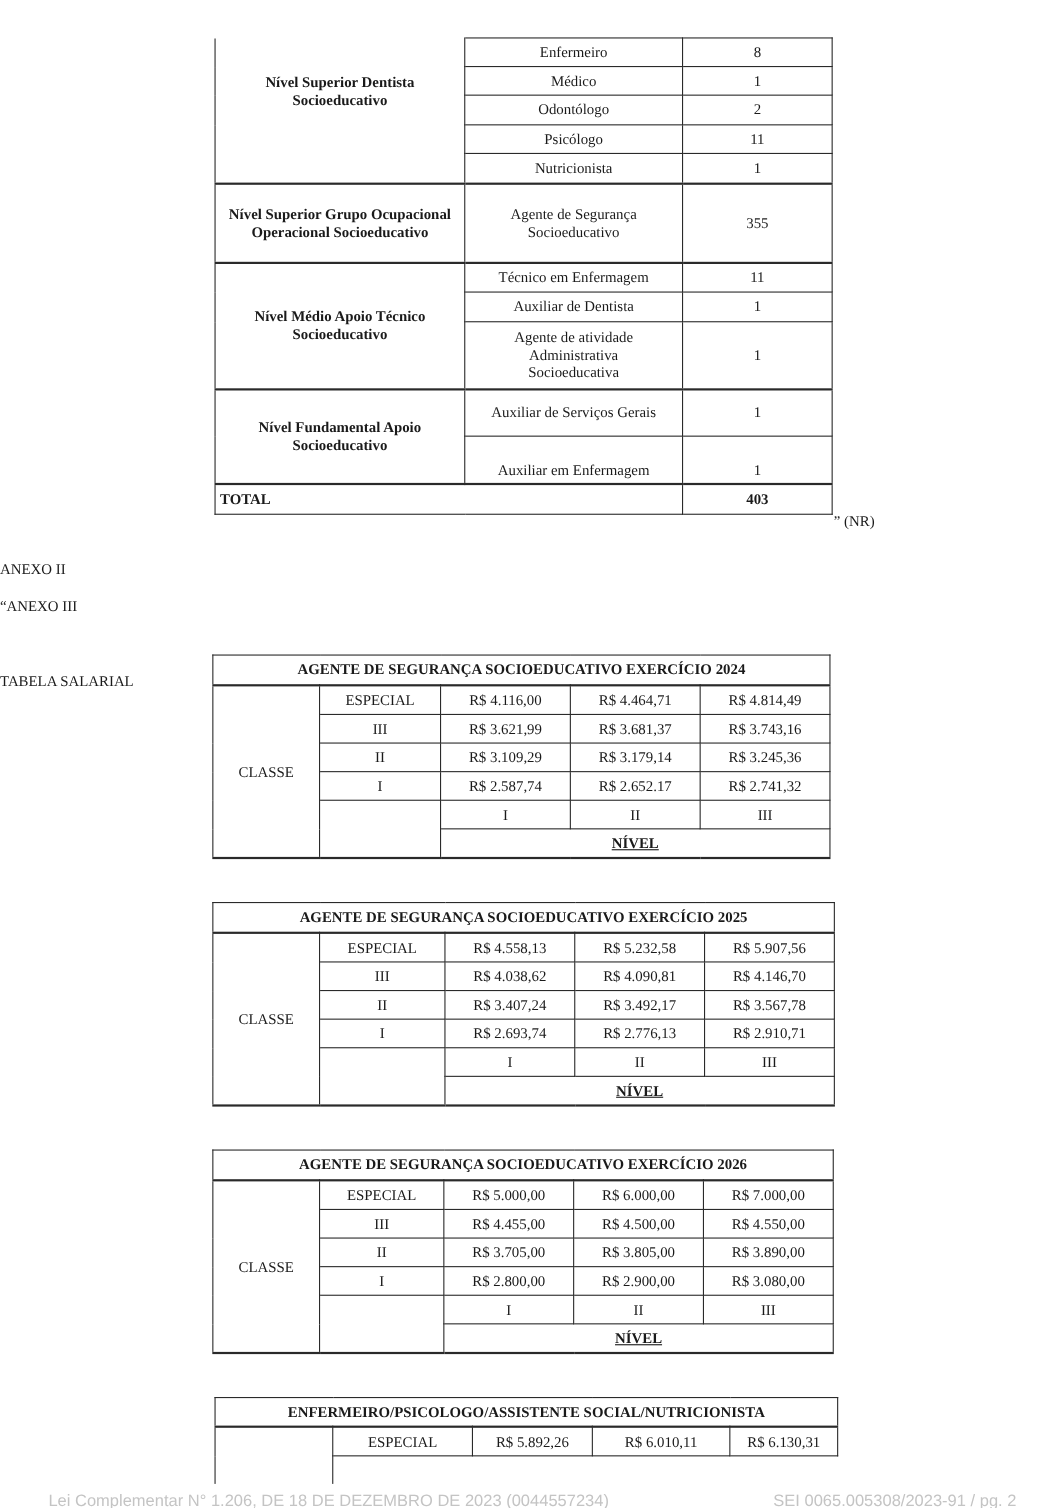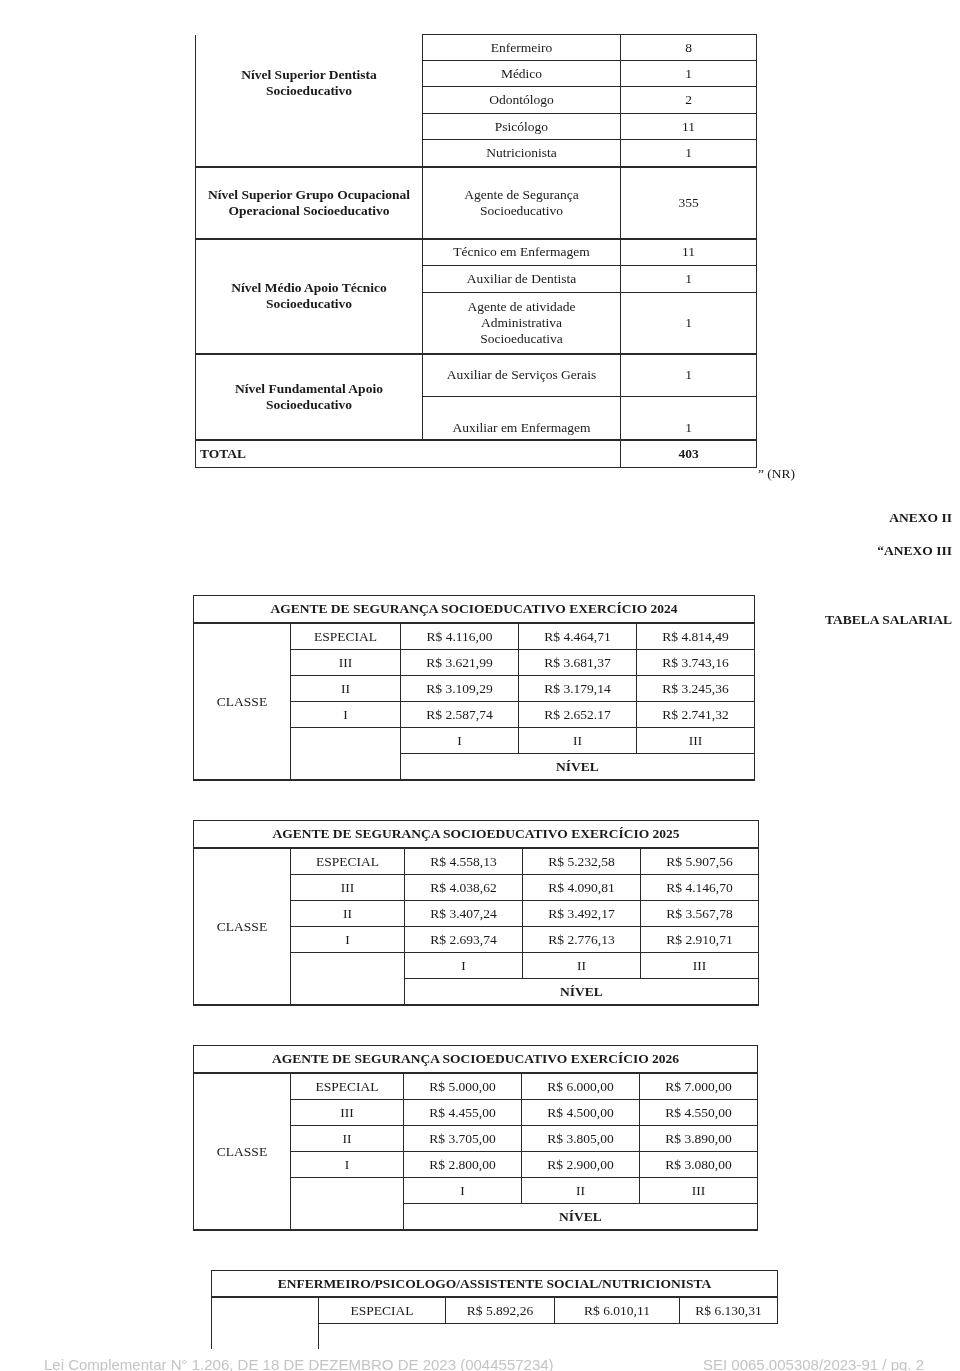--- a/index.html
+++ b/index.html
@@ -16,42 +16,42 @@
   #staff col.c1 { width: 227px; }
   #staff col.c2 { width: 198px; }
   #staff col.c3 { width: 136px; }
   #staff td.grp { font-weight: bold; font-size: 13.5px; }
   #staff tr.first td.grp { border-top: none; vertical-align: top; padding-top: 32px; }
   #staff td.total-label { text-align: left; padding-right: 10px; font-weight: bold; }
   #staff td.total-value { font-weight: bold; }
   #staff td.shift-low { vertical-align: bottom; padding-bottom: 3px; }
 
   .nr { position: absolute; left: 758px; top: 466px; font-size: 13.5px; }
-  .heading { position: absolute; left: 0; width: 952px; text-align: right; font-weight: bold; font-size: 13.5px; }
+  .heading { position: absolute; left: 0; width: 952px; text-align: left; font-weight: normal; font-size: 13.5px; }
 
   
   .sal { left: 193px; width: 561px; }
   .sal col.a { width: 97px; }
   .sal col.b2 { width: 110px; }
   .sal col.v { width: 118px; }
   .sal td { height: 25px; }
   .sal td.title { font-weight: bold; height: 26px; font-size: 13.5px; }
   .sal td.classe { font-weight: normal; }
   .sal td.nivel { font-weight: bold; }
   .sal tr.title-row td { border-bottom-width: 2.5px; }
-  .sal tr.last td { border-bottom-width: 2.5px; }
+  .sal tr.last td { border-bottom-width: 2.5px; text-decoration: underline; }
 
   #sal2024 { top: 595px; }
   #sal2024 col.b2 { width: 110px; }
   #sal2025 { top: 820px; }
   #sal2025 col.b2 { width: 114px; }
   #sal2026 { top: 1045px; }
   #sal2026 col.b2 { width: 113px; }
 
-  #salEnf { left: 211px; top: 1270px; width: 561px; }
+  #salEnf { left: 195px; top: 1270px; width: 561px; }
   #salEnf col.a { width: 107px; }
   #salEnf col.b2 { width: 127px; }
   #salEnf col.v1 { width: 109px; }
   #salEnf col.v2 { width: 125px; }
   #salEnf col.v3 { width: 98px; }
   #salEnf td { height: 25px; }
   #salEnf td.title { font-weight: bold; }
   #salEnf tr.title-row td { border-bottom-width: 2.5px; }
   #salEnf td.open { border-bottom: none; }
   #salEnf td.blank { border-right: none; border-bottom: none; }

